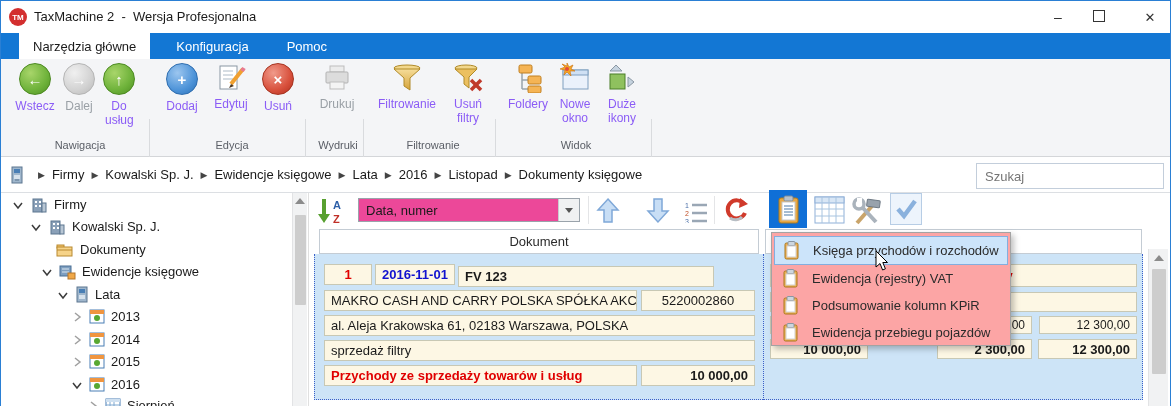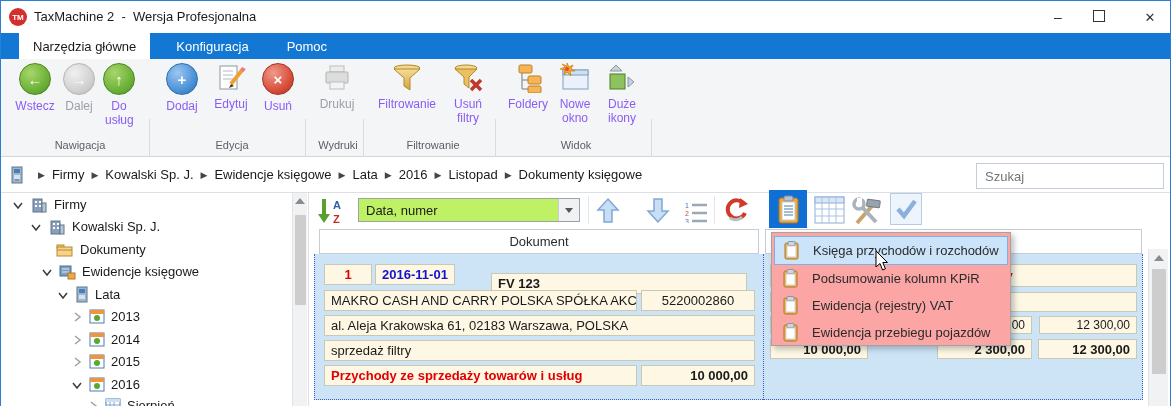--- a/index.html
+++ b/index.html
@@ -320,21 +320,21 @@
   </div>
 
   <div class="a" style="left:309px;top:192px;width:860px;height:214px;background:#fff;">
 
     <svg class="a" style="left:5px;top:4px;" width="32" height="28">
       <line x1="9" y1="2" x2="9" y2="18" stroke="#58a030" stroke-width="4"></line>
       <polygon points="3,17 15,17 9,26" fill="#58a030"></polygon>
       <text x="18" y="12" font-size="11" font-weight="bold" fill="#2d5fa8" font-family="Liberation Sans,sans-serif">A</text>
       <text x="18" y="26" font-size="11" font-weight="bold" fill="#c03028" font-family="Liberation Sans,sans-serif">Z</text>
     </svg>
-    <div class="a" style="left:48px;top:5px;width:222px;height:24px;background:#bef264;border:1px solid #9aa3ab;">
+    <div class="a" style="left:48px;top:5px;width:222px;height:24px;background:#ec4899;border:1px solid #9aa3ab;">
       <span class="a" style="left:7px;top:4px;font-size:13px;color:#1a1a1a;">Data, numer</span>
       <div class="a" style="right:0;top:0;width:21px;height:22px;background:#f0f1f2;border-left:1px solid #c9ccd0;">
         <div class="a" style="left:6px;top:9px;width:0;height:0;border-left:4px solid transparent;border-right:4px solid transparent;border-top:5px solid #555;"></div>
       </div>
     </div>
     <div class="a" style="left:278px;top:3px;width:1px;height:28px;background:#e4e5e7;"></div>
 
     <svg class="a" style="left:286px;top:4px;" width="24" height="28">
       <polygon points="12,2 22,13 16,13 16,25 8,25 8,13 2,13" fill="#c8def5" stroke="#7fa8d8" stroke-width="1.5"></polygon>
     </svg>
@@ -401,21 +401,21 @@
     <div class="a" style="left:4px;top:61px;width:829px;height:146px;background:#cde4f7;
          border-left:1px dotted #3a5fc8;border-right:1px dotted #3a5fc8;border-bottom:1px dotted #3a5fc8;">
       <div class="a" style="left:448px;top:0;width:1px;height:146px;border-left:1px dotted #3a5fc8;"></div>
 
       <div class="a cell bold red" style="left:9px;top:10px;width:48px;height:21px;justify-content:center;">
           <span>1</span>
         </div>
       <div class="a cell bold blue" style="left:60px;top:10px;width:80px;height:21px;justify-content:center;">
           <span>2016-11-01</span>
         </div>
-      <div class="a cell bold" style="left:143px;top:19px;width:256px;height:21px;margin-left:33px;">
+      <div class="a cell bold" style="left:143px;top:12px;width:256px;height:21px;">
           <span>FV 123</span>
         </div>
 
       <div class="a cell" style="left:9px;top:36px;width:313px;height:21px;">
           <span>MAKRO CASH AND CARRY POLSKA SPÓŁKA AKCYJNA</span>
         </div>
       <div class="a cell" style="left:326px;top:36px;width:114px;height:21px;justify-content:center;">
           <span>5220002860</span>
         </div>
 
@@ -473,36 +473,36 @@
           <rect x="3" y="5" width="9" height="11" fill="#fff" stroke="#cfcfcf"></rect>
         </svg>
         <span class="mlabel">Księga przychodów i rozchodów</span>
       </div>
       <div class="mitem" style="margin:0 2px;">
         <svg class="micon" width="15" height="19">
           <rect x="1" y="2" width="13" height="16" rx="1.5" fill="#f0b050" stroke="#a87820"></rect>
           <rect x="4" y="0.5" width="7" height="4" rx="1" fill="#cdd6de" stroke="#8a97a3"></rect>
           <rect x="3" y="5" width="9" height="11" fill="#fff" stroke="#cfcfcf"></rect>
         </svg>
+        <span class="mlabel">Ewidencja (rejestry) VAT</span>
+      </div>
+      <div class="mitem" style="margin:0 2px;">
+        <svg class="micon" width="15" height="19">
+          <rect x="1" y="2" width="13" height="16" rx="1.5" fill="#f0b050" stroke="#a87820"></rect>
+          <rect x="4" y="0.5" width="7" height="4" rx="1" fill="#cdd6de" stroke="#8a97a3"></rect>
+          <rect x="3" y="5" width="9" height="11" fill="#fff" stroke="#cfcfcf"></rect>
+        </svg>
         <span class="mlabel">Podsumowanie kolumn KPiR</span>
       </div>
       <div class="mitem" style="margin:0 2px;">
         <svg class="micon" width="15" height="19">
           <rect x="1" y="2" width="13" height="16" rx="1.5" fill="#f0b050" stroke="#a87820"></rect>
           <rect x="4" y="0.5" width="7" height="4" rx="1" fill="#cdd6de" stroke="#8a97a3"></rect>
           <rect x="3" y="5" width="9" height="11" fill="#fff" stroke="#cfcfcf"></rect>
         </svg>
-        <span class="mlabel">Ewidencja (rejestry) VAT</span>
-      </div>
-      <div class="mitem" style="margin:0 2px;">
-        <svg class="micon" width="15" height="19">
-          <rect x="1" y="2" width="13" height="16" rx="1.5" fill="#f0b050" stroke="#a87820"></rect>
-          <rect x="4" y="0.5" width="7" height="4" rx="1" fill="#cdd6de" stroke="#8a97a3"></rect>
-          <rect x="3" y="5" width="9" height="11" fill="#fff" stroke="#cfcfcf"></rect>
-        </svg>
         <span class="mlabel">Ewidencja przebiegu pojazdów</span>
       </div>
     </div>
 
     <svg class="a" style="left:565px;top:58px;z-index:20;" width="14" height="20">
       <polygon points="1,0 1,16 5,12.5 7.6,19 10.4,17.8 7.8,11.5 12.5,11.5" fill="#fff" stroke="#000" stroke-width="1"></polygon>
     </svg>
   </div>
 </div>
 

